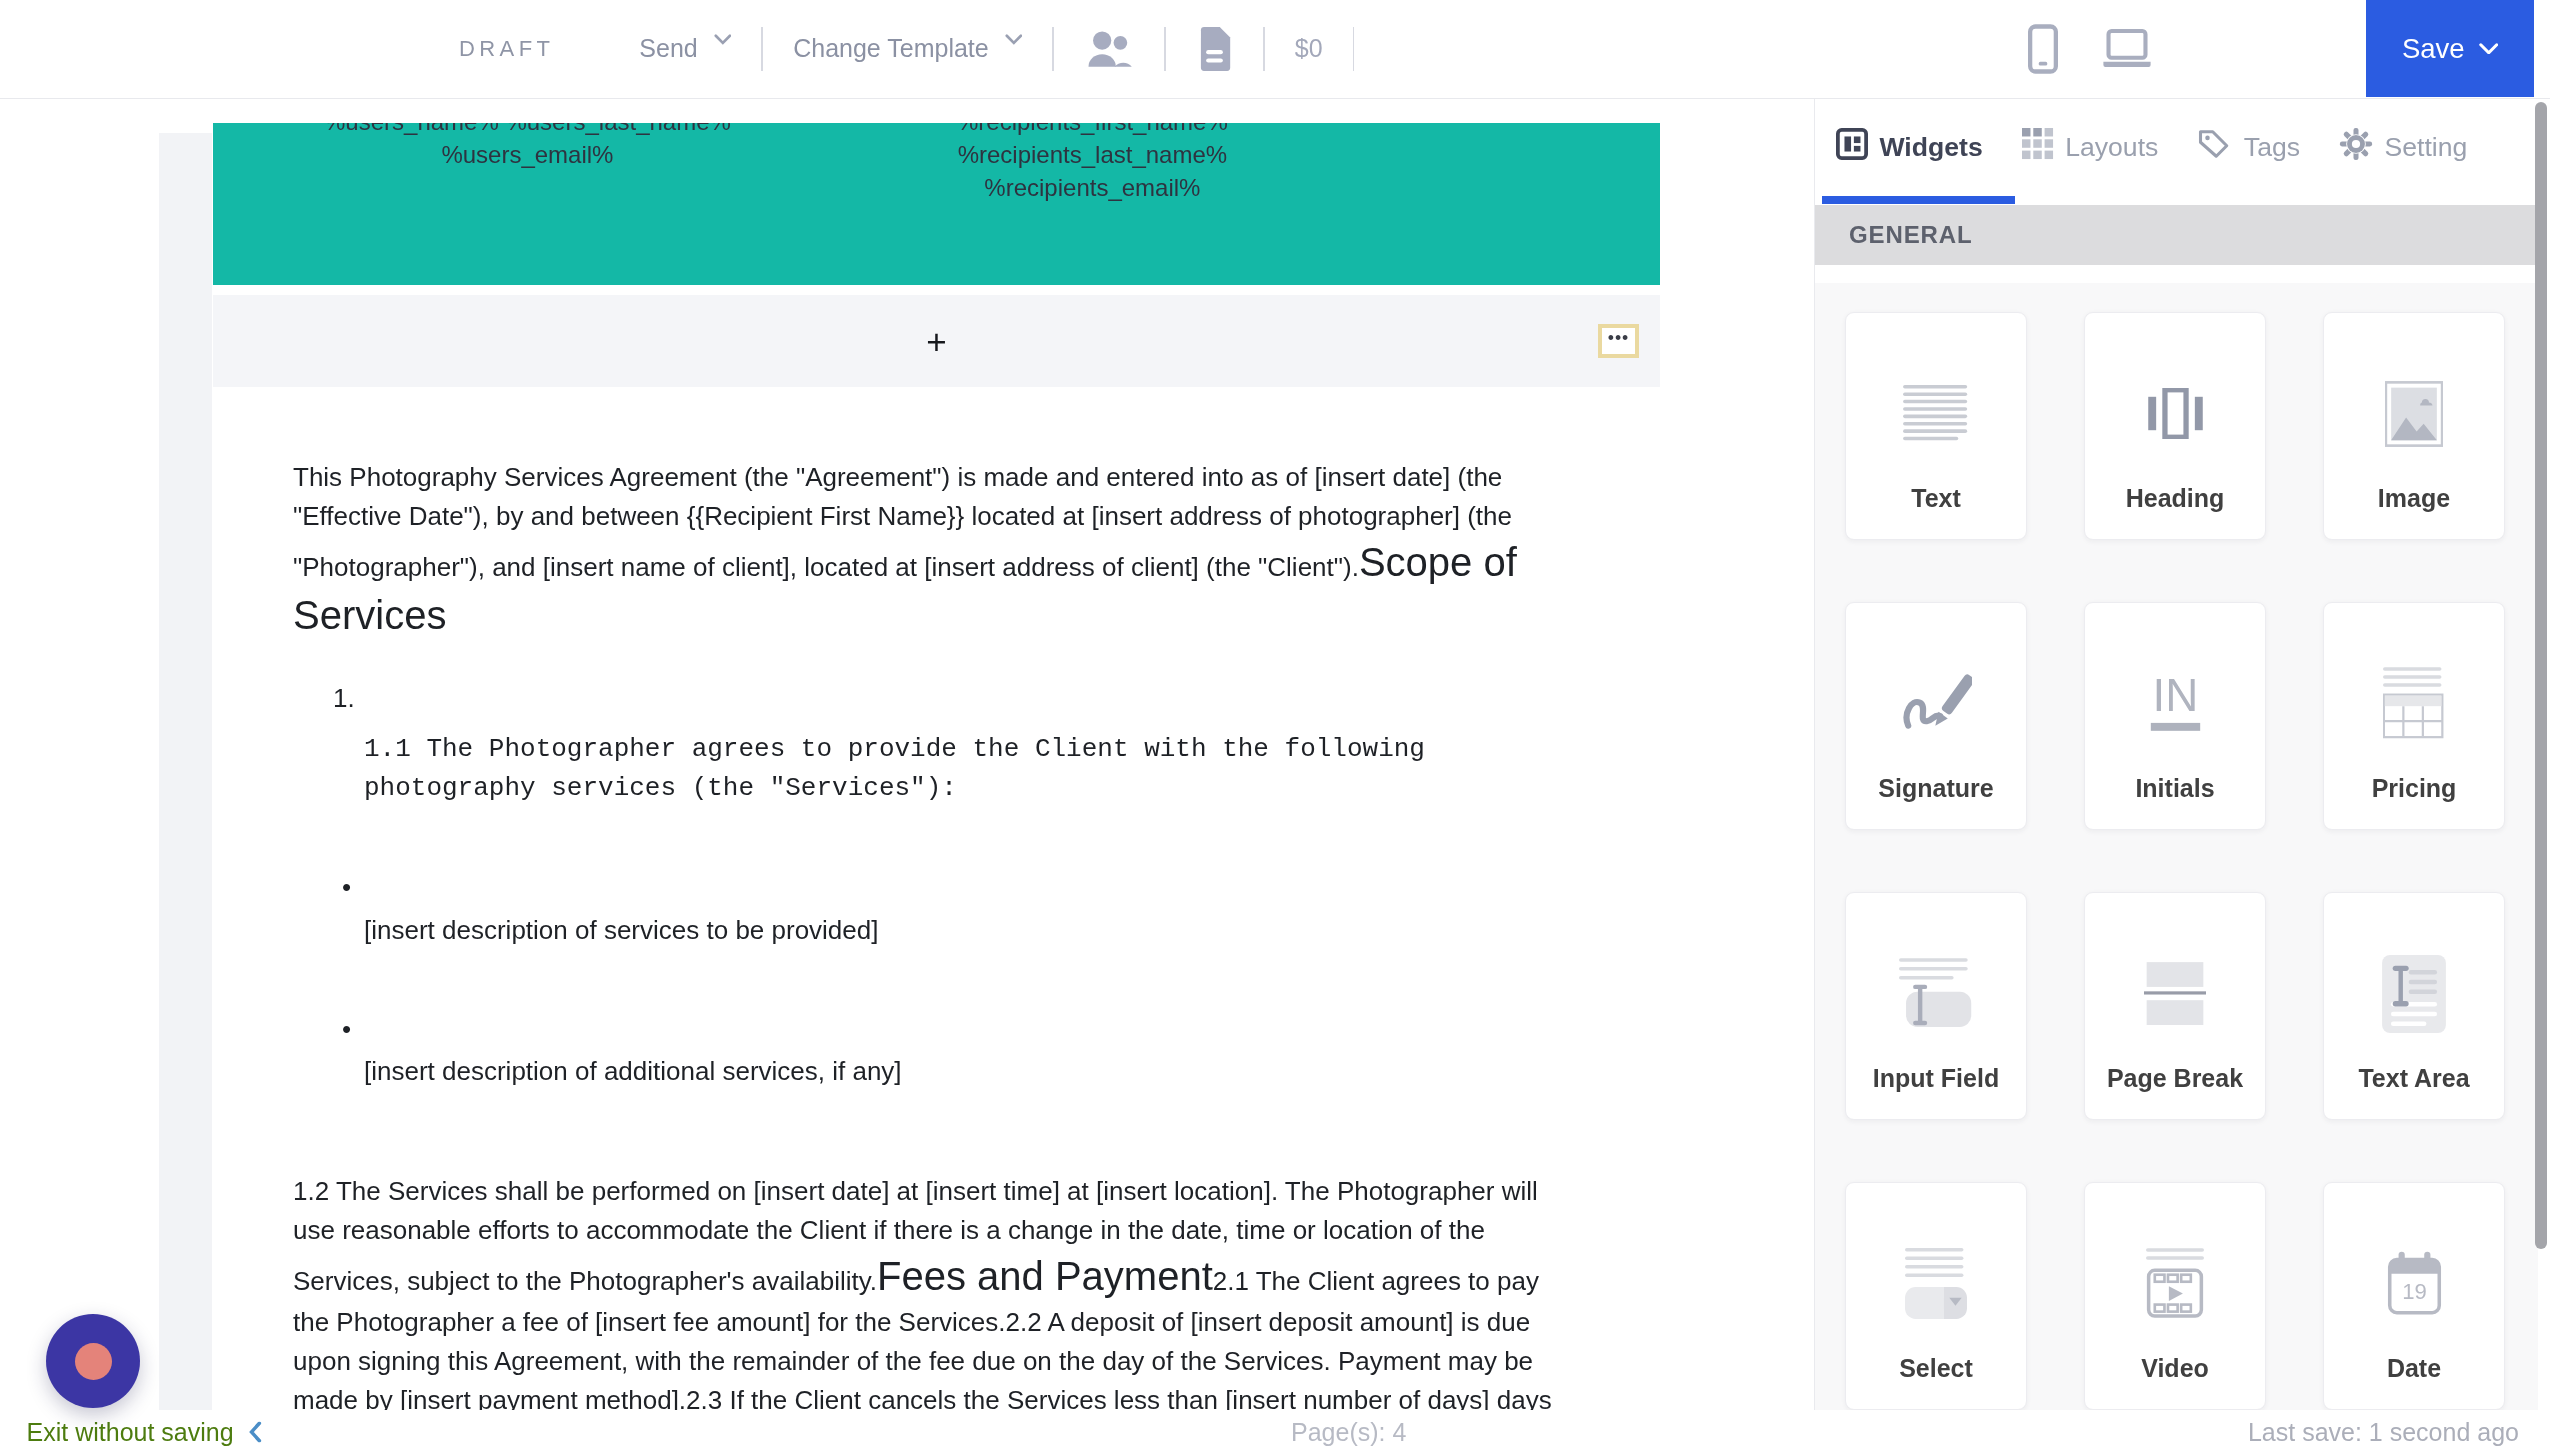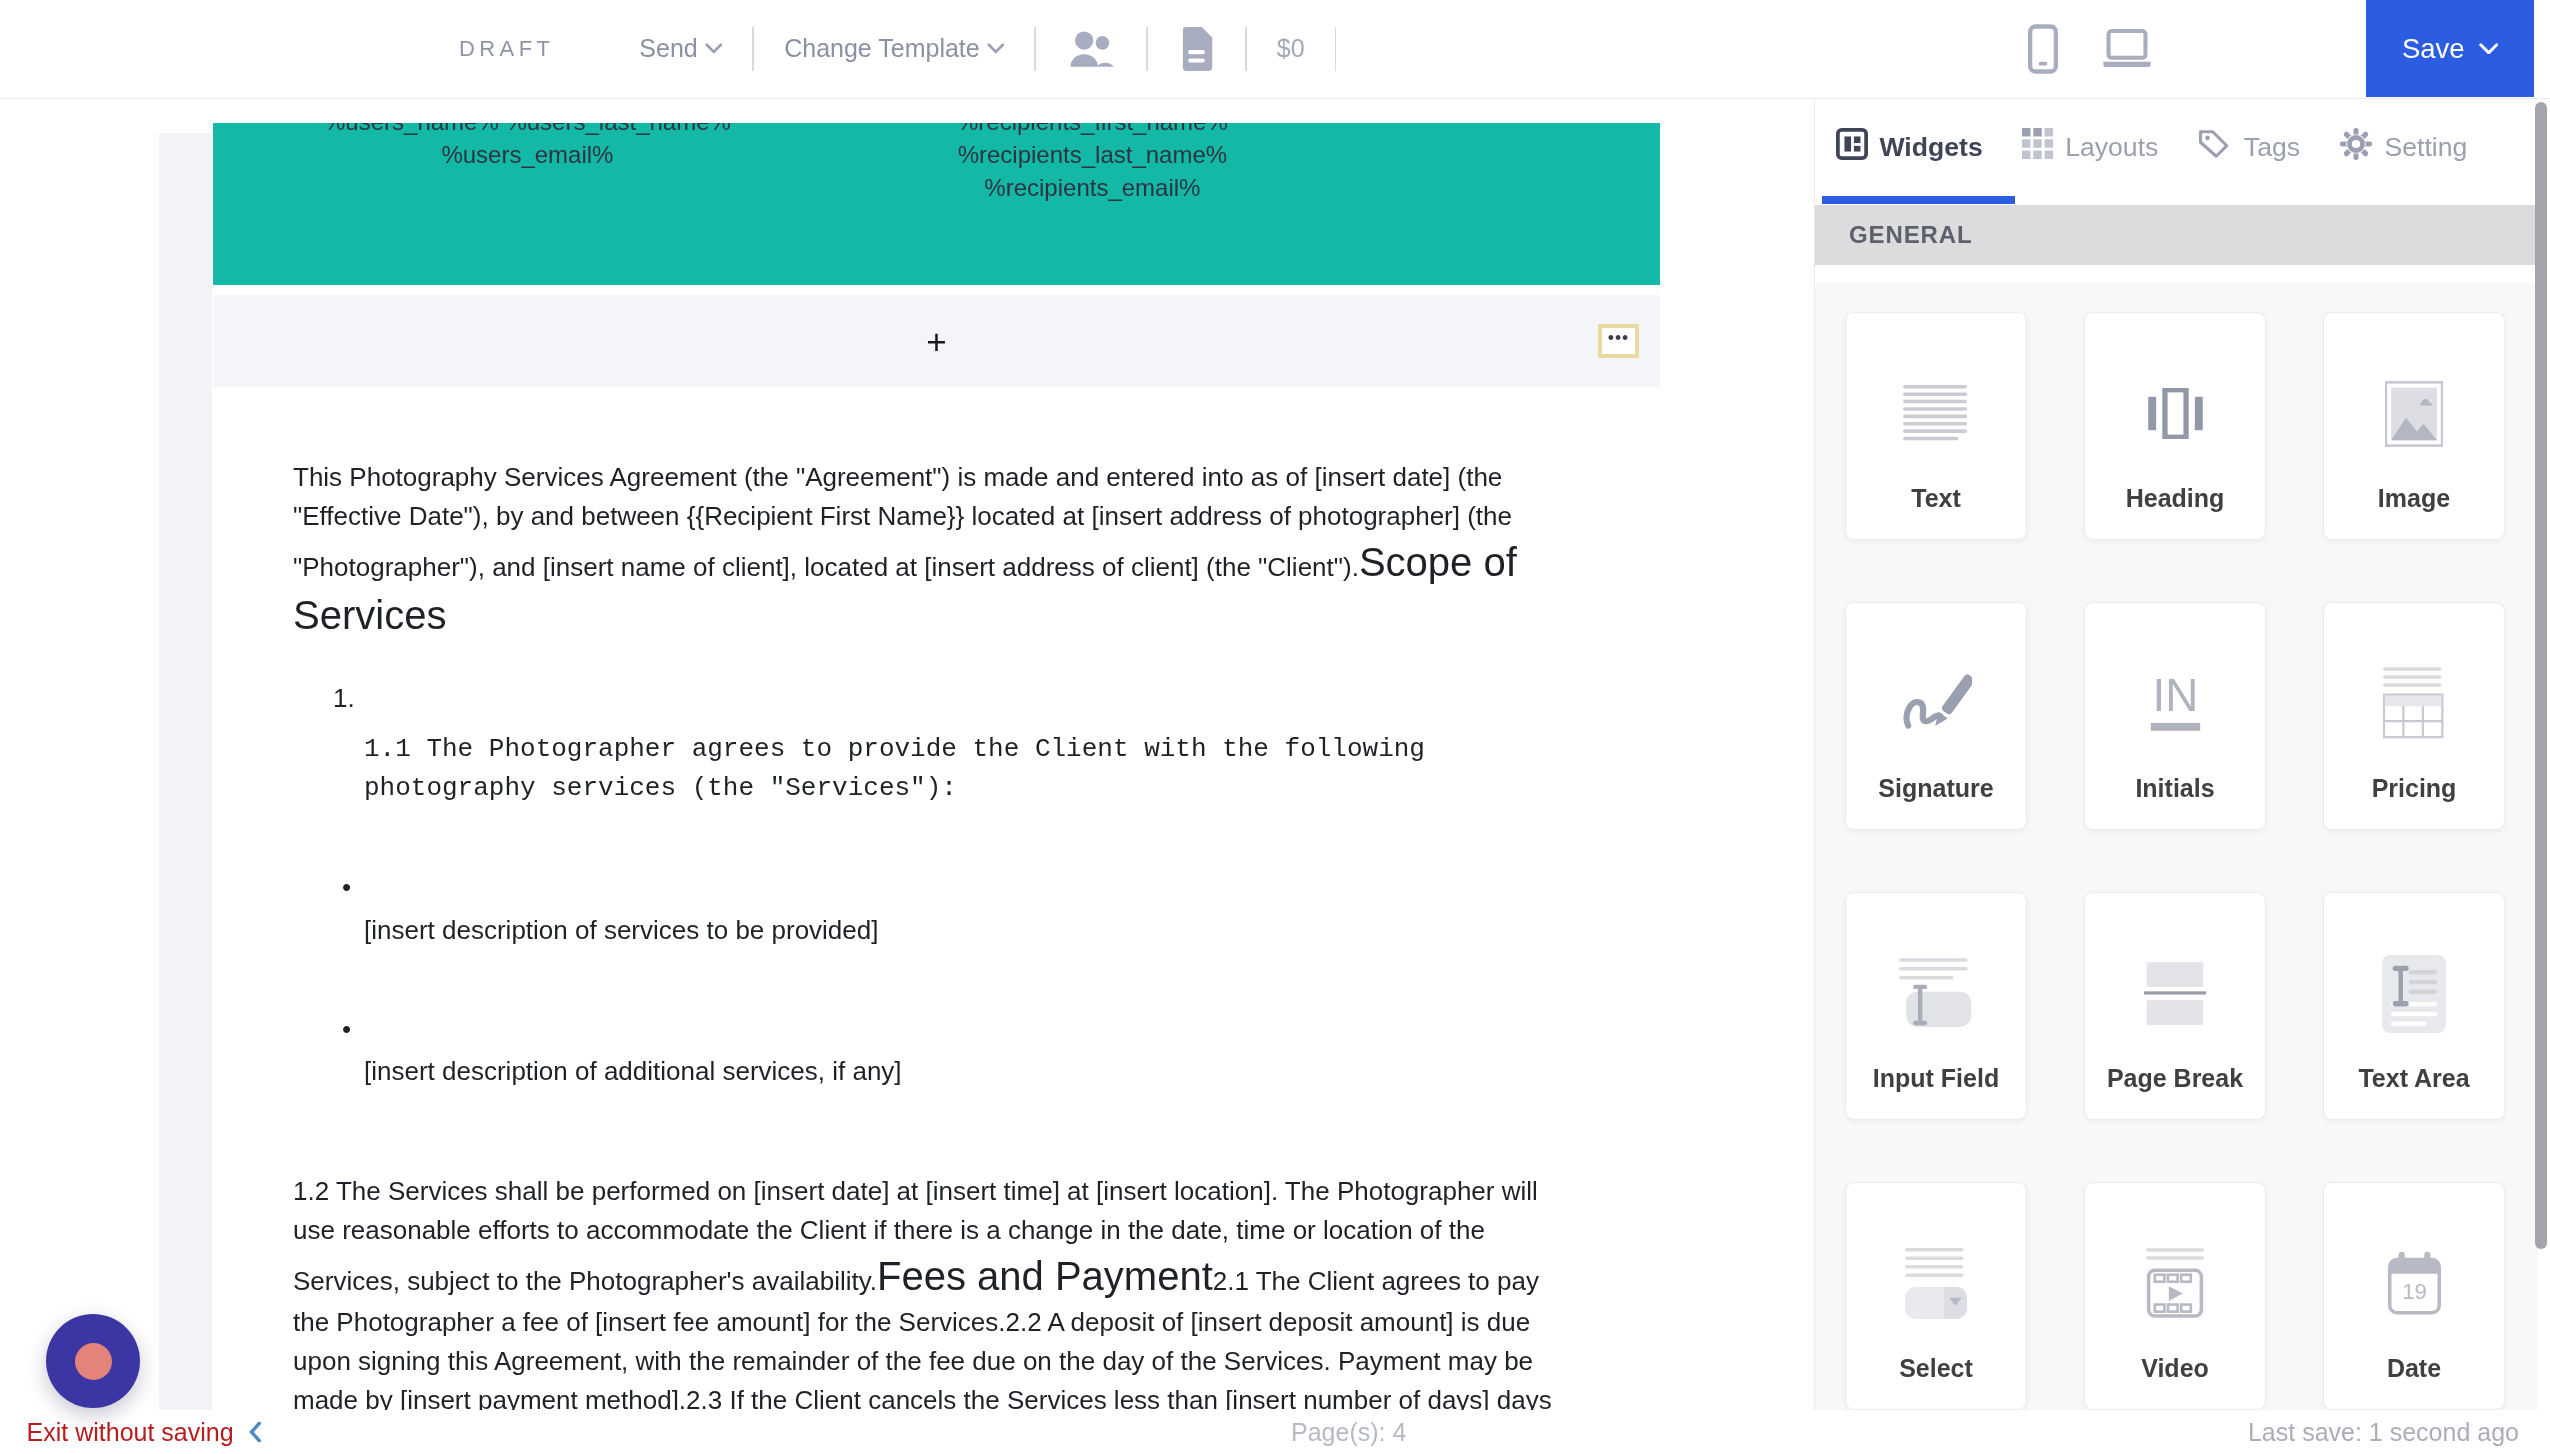--- a/index.html
+++ b/index.html
@@ -4,21 +4,21 @@
 <style>
   html,body{margin:0;padding:0;width:2550px;height:1454px;overflow:hidden;background:#ffffff;
     font-family:"Liberation Sans","DejaVu Sans",sans-serif;}
   *{box-sizing:border-box;}
 
   
   .topbar{position:absolute;left:0;top:0;width:2550px;height:99px;background:#ffffff;
     border-bottom:1.8px solid #e8e9ed;z-index:40;}
   .topbar-left{position:absolute;left:459px;top:0;height:97px;display:flex;align-items:center;}
   .draft{font-size:22px;letter-spacing:4.4px;color:#8f95a6;margin-right:85px;}
-  .tb-item{display:flex;align-items:center;gap:7px;color:#8b91a3;font-size:25px;cursor:pointer;}
+  .tb-item{display:flex;align-items:flex-start;gap:16px;color:#8b91a3;font-size:25px;cursor:pointer;}
   .tb-sep{width:1.8px;height:44px;background:#d7d9e1;margin:0 30px;}
   .tb-amount{font-size:25px;color:#a3a8ba;}
   .view-toggles{position:absolute;right:398px;top:0;height:97px;display:flex;align-items:center;gap:44px;}
   .save-btn{position:absolute;right:16px;top:0;width:168px;height:97px;background:#2b5ce1;color:#ffffff;
     display:flex;align-items:center;justify-content:center;gap:14px;font-size:27.5px;cursor:pointer;margin-left:48px;}
 
   
   .canvas{position:absolute;left:0;top:99px;width:1814px;height:1355px;background:#ffffff;overflow:hidden;}
   .gutter-strip{position:absolute;left:159px;top:34px;width:53px;height:1328px;background:#f2f3f6;}
   .page1{position:absolute;left:213px;top:24px;width:1447px;height:162px;background:#14b8a6;overflow:hidden;text-align:center;}
@@ -60,21 +60,21 @@
   .widget-grid{display:grid;grid-template-columns:repeat(3,182px);column-gap:57px;row-gap:62px;
     padding:29px 0 0 30px;}
   .widget-card{width:182px;height:228px;background:#ffffff;border:1.8px solid #ececf0;border-radius:8.9px;
     box-shadow:0 1.8px 5.3px rgba(40,45,60,.05);display:flex;flex-direction:column;align-items:center;cursor:pointer;}
   .widget-icon{height:115px;margin-top:43px;display:flex;align-items:center;justify-content:center;}
   .widget-label{margin-top:8.9px;font-size:25px;font-weight:600;color:#404040;text-align:center;line-height:37px;}
 
   
   .footer{position:absolute;left:0;top:1410px;width:2550px;height:44px;background:#ffffff;z-index:50;}
   .exit-link{position:absolute;left:26.6px;top:50%;transform:translateY(-50%);display:flex;align-items:center;
-    gap:14px;color:#b91c1c;font-size:25px;cursor:pointer;}
+    gap:14px;color:#4d7c0f;font-size:25px;cursor:pointer;}
   .pages-count{position:absolute;left:1291px;top:50%;transform:translateY(-50%);color:#b7bac4;font-size:25px;}
   .last-save{position:absolute;right:31px;top:50%;transform:translateY(-50%);color:#abaeb9;font-size:25px;}
 
   .chat-bubble{position:absolute;left:46px;top:1314px;width:94px;height:94px;border-radius:50%;
     background:#3c36a4;z-index:60;cursor:pointer;box-shadow:0 7px 19.5px rgba(30,30,80,.25);
     display:flex;align-items:center;justify-content:center;}
   .chat-bubble-inner{width:37px;height:37px;border-radius:50%;background:#e4837a;}
 </style>
 </head>
 <body>

